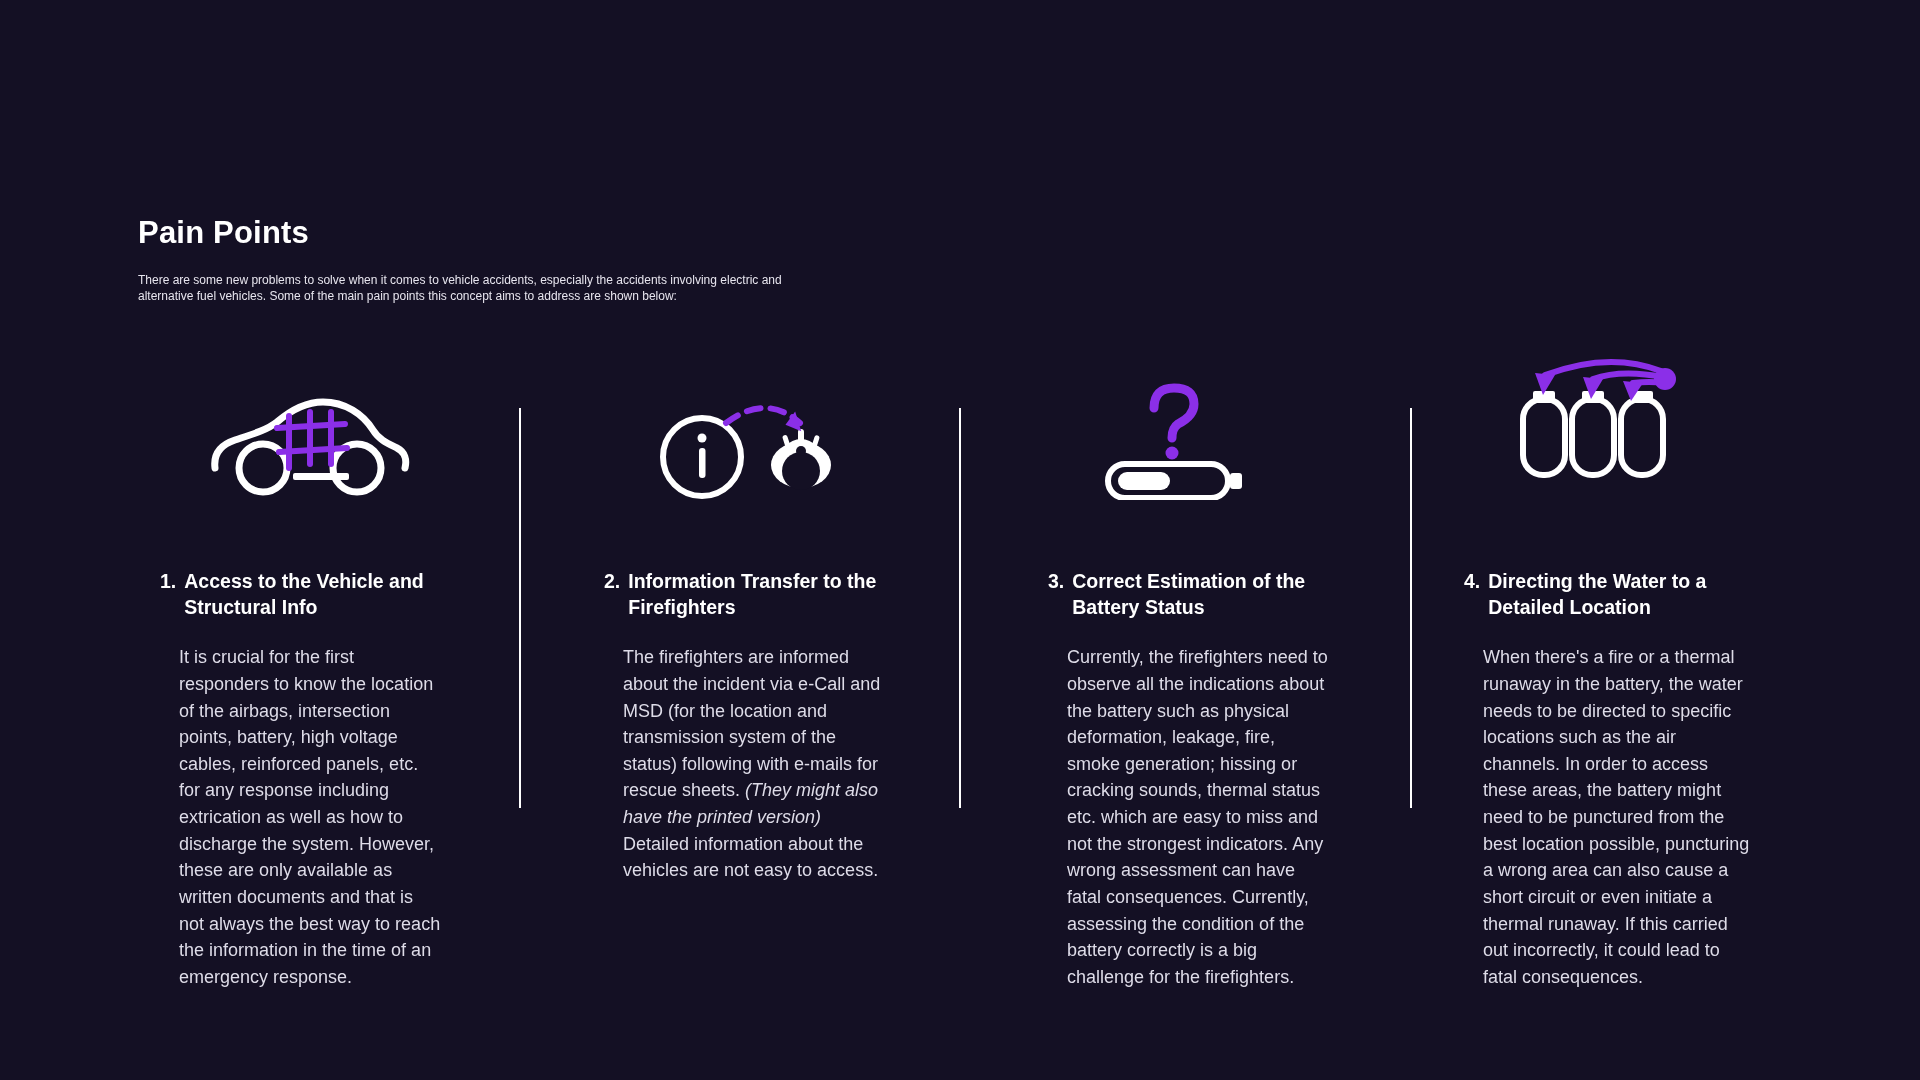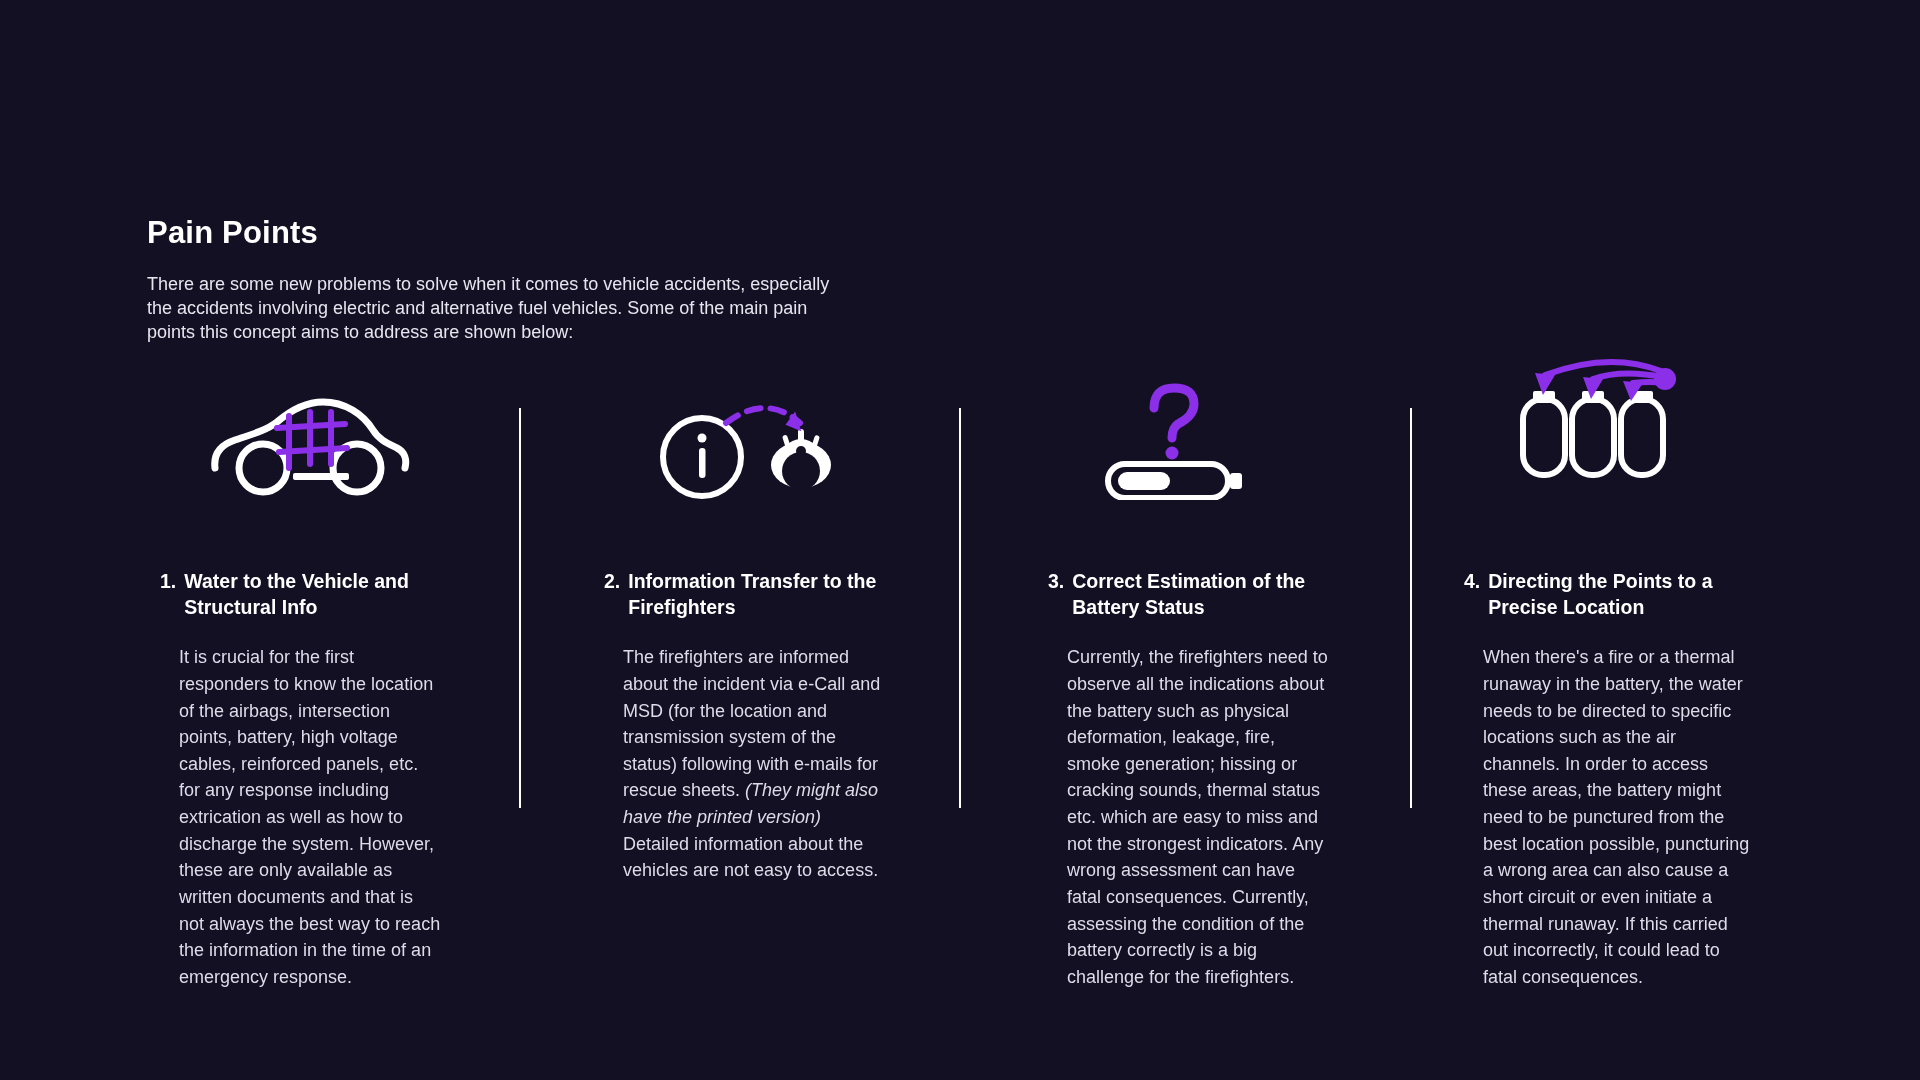--- a/index.html
+++ b/index.html
@@ -4,31 +4,31 @@
 <style>
   * { margin:0; padding:0; box-sizing:border-box; }
   html, body {
     width:1920px; height:1080px;
     background:#141024;
     font-family:"Liberation Sans", sans-serif;
     overflow:hidden;
   }
   .page { position:relative; width:1920px; height:1080px; }
 
-  .intro { position:absolute; left:147px; top:215px; width:700px; }
+  .intro { position:absolute; left:138px; top:215px; width:700px; }
   .page-title {
     color:#ffffff;
     font-size:31px;
     font-weight:bold;
     letter-spacing:0.2px;
     margin-bottom:22px;
   }
   .intro-text {
     color:#e7e5ee;
-    font-size:18px;
+    font-size:12px;
     line-height:1.32;
     font-weight:400;
   }
 
   .columns { position:absolute; left:0; top:365px; width:1920px; }
 
   .col { position:absolute; top:0; }
   .col-1 { left:160px; width:300px; }
   .col-2 { left:604px; width:300px; }
   .col-3 { left:1048px; width:300px; }
@@ -106,21 +106,21 @@
             <line x1="84" y1="26" x2="84" y2="78"></line>
             <line x1="105" y1="22" x2="105" y2="74"></line>
             <line x1="126" y1="22" x2="126" y2="74"></line>
             <line x1="72" y1="38" x2="140" y2="34"></line>
             <line x1="74" y1="62" x2="142" y2="58"></line>
           </g>
         </svg>
       </div>
       <div class="heading">
         <span class="num">1.</span>
-        <span class="txt">Water to the Vehicle and Structural Info</span>
+        <span class="txt">Access to the Vehicle and Structural Info</span>
       </div>
       <div class="body-text">It is crucial for the first responders to know the location of the airbags, intersection points, battery, high voltage cables, reinforced panels, etc. for any response including extrication as well as how to discharge the system. However, these are only available as written documents and that is not always the best way to reach the information in the time of an emergency response.</div>
     </div>
 
     <div class="col col-2">
       <div class="icon-box">
         <svg width="200" height="115" viewBox="0 0 200 115">
           <circle cx="48" cy="72" r="39" fill="none" stroke="#ffffff" stroke-width="6"></circle>
           <circle cx="48" cy="53" r="4.5" fill="#ffffff"></circle>
           <rect x="45" y="63" width="6.5" height="30" rx="3" fill="#ffffff"></rect>
@@ -192,19 +192,19 @@
           <circle cx="156" cy="24" r="11" fill="#8b2fe8"></circle>
           <g fill="#8b2fe8">
             <path d="M26 18 L46 20 L34 40 Z"></path>
             <path d="M74 22 L94 24 L82 44 Z"></path>
             <path d="M114 26 L134 28 L122 46 Z"></path>
           </g>
         </svg>
       </div>
       <div class="heading">
         <span class="num">4.</span>
-        <span class="txt">Directing the Points to a Precise Location</span>
+        <span class="txt">Directing the Water to a Detailed Location</span>
       </div>
       <div class="body-text">When there's a fire or a thermal runaway in the battery, the water needs to be directed to specific locations such as the air channels. In order to access these areas, the battery might need to be punctured from the best location possible, puncturing a wrong area can also cause a short circuit or even initiate a thermal runaway. If this carried out incorrectly, it could lead to fatal consequences.</div>
     </div>
 
   </div>
 </div>
 
 </body></html>

